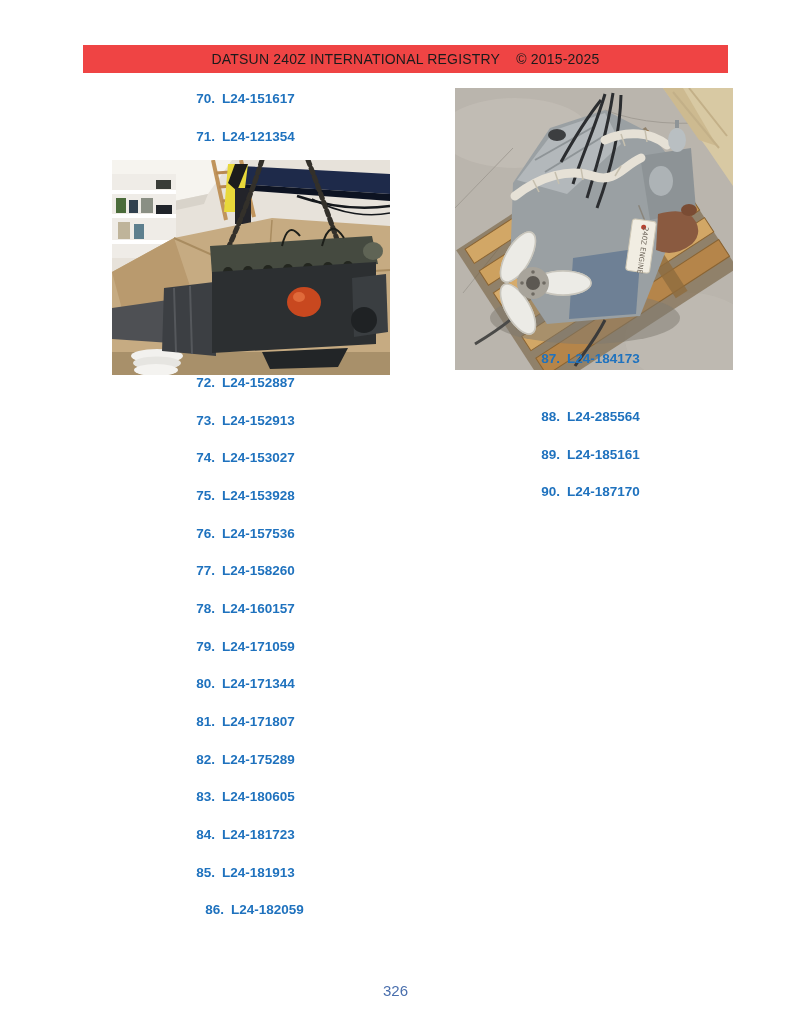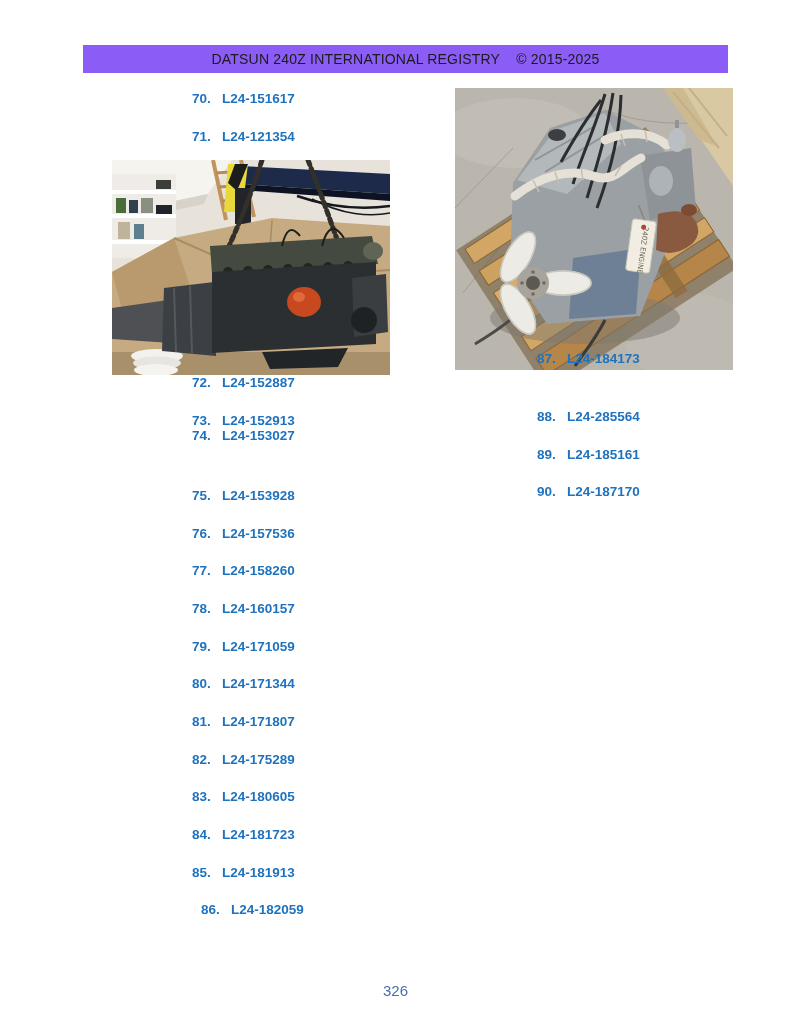--- a/index.html
+++ b/index.html
@@ -3,26 +3,26 @@
 <meta charset="utf-8">
 <style>
   * { margin:0; padding:0; box-sizing:border-box; }
   html,body { background:#ffffff; }
   .page {
     position:relative; width:791px; height:1023px; background:#ffffff;
     font-family:"Liberation Sans", sans-serif; overflow:hidden;
   }
   .topbar {
     position:absolute; left:83px; top:45px; width:645px; height:28px;
-    background:#8b5cf6; display:flex; align-items:center; justify-content:center;
+    background:#ef4444; display:flex; align-items:center; justify-content:center;
     gap:16px; color:#1b1b1b; font-size:14px; letter-spacing:0.2px;
   }
   .entry {
     position:absolute; display:flex; gap:7px; font-size:13.5px; font-weight:bold;
-    color:#1f72be; white-space:nowrap; line-height:14px;
+    color:#1f72be; white-space:nowrap; line-height:14px;text-align:right;
   }
   .entry .num { min-width:23px; }
   .photo { position:absolute; overflow:hidden; }
   .photo svg { display:block; width:100%; height:100%; }
   .pagenum {
     position:absolute; left:0; top:982px; width:100%; text-align:center;
     color:#4a6fad; font-size:15px;
   }
 </style>
 </head>
@@ -231,21 +231,21 @@
   </div>
 
   <div class="entry" style="left:192px; top:376px">
     <span class="num">72.</span>
     <span>L24-152887</span>
   </div>
   <div class="entry" style="left:192px; top:414px">
     <span class="num">73.</span>
     <span>L24-152913</span>
   </div>
-  <div class="entry" style="left:192px; top:429px">
+  <div class="entry" style="left:192px; top:451px">
     <span class="num">74.</span>
     <span>L24-153027</span>
   </div>
   <div class="entry" style="left:192px; top:489px">
     <span class="num">75.</span>
     <span>L24-153928</span>
   </div>
   <div class="entry" style="left:192px; top:527px">
     <span class="num">76.</span>
     <span>L24-157536</span>

